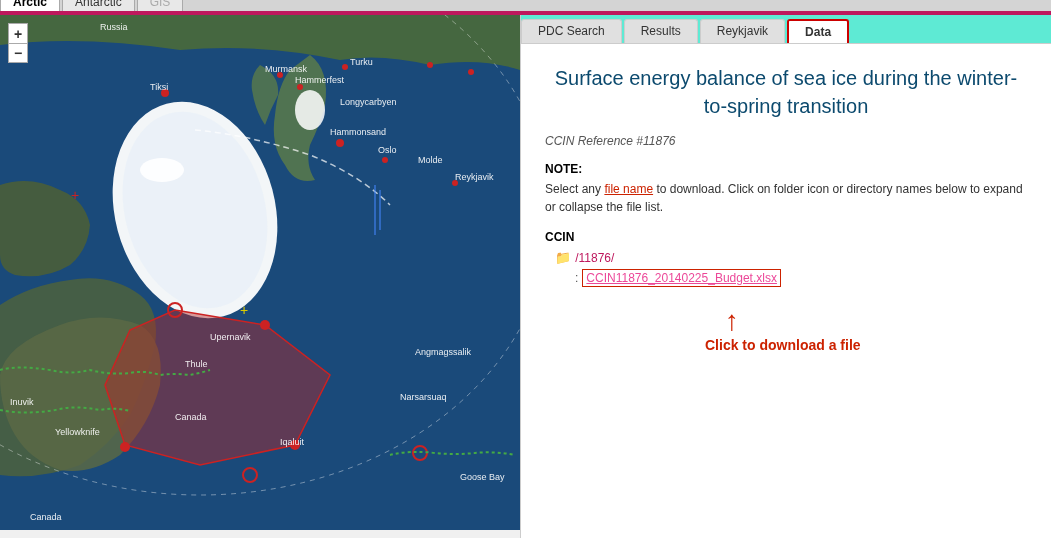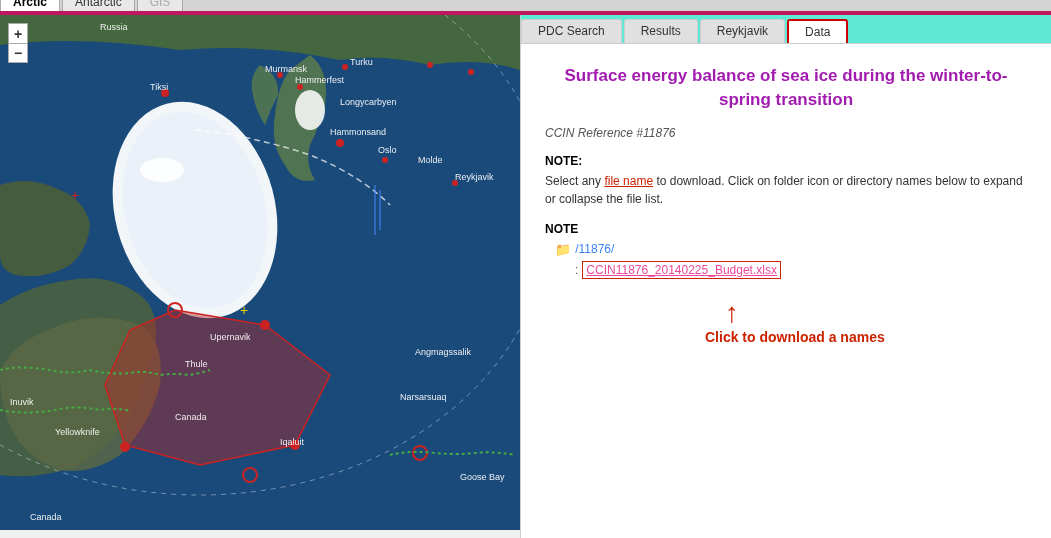--- a/index.html
+++ b/index.html
@@ -117,34 +117,34 @@
       cursor: pointer;
       font-size: 12px;
       margin-right: 2px;
       border-radius: 3px 3px 0 0;
       color: #333;
     }
     .right-tab.active {
       background: white;
       border: 2px solid #cc0000;
       border-bottom: none;
-      font-weight: normal;
+      font-weight: bold;
     }
 
     
     .content-area {
       padding: 20px 24px;
       overflow-y: auto;
       flex: 1;
     }
 
     .page-title {
-      font-size: 17px;
-      font-weight: bold;
-      color: #a21caf;
+      font-size: 20px;
+      font-weight: normal;
+      color: #0c4a6e;
       text-align: center;
       line-height: 1.4;
       margin-bottom: 14px;
     }
 
     .reference {
       font-size: 12px;
       color: #555;
       margin-bottom: 14px;
       font-style: italic;
@@ -199,21 +199,21 @@
       display: flex;
       align-items: center;
       margin-bottom: 4px;
     }
     .folder-icon {
       color: #cc8800;
       margin-right: 4px;
       font-size: 13px;
     }
     .folder-name {
-      color: #3b82f6;
+      color: #be185d;
     }
     .file-row {
       display: flex;
       align-items: center;
       margin-left: 20px;
       margin-bottom: 4px;
     }
     .file-bullet {
       color: #555;
       margin-right: 4px;
@@ -369,34 +369,34 @@
       <div class="reference">CCIN Reference #11876</div>
 
       <div class="note-section">
         <div class="note-label">NOTE:</div>
         <div class="note-text">
           Select any <span class="note-link">file name</span> to download. Click on folder icon or directory names below to expand or collapse the file list.
         </div>
       </div>
 
       <div class="files-section">
-        <div class="files-label">NOTE</div>
+        <div class="files-label">CCIN</div>
 
         <div class="file-tree">
           <div class="folder-row">
             <span class="folder-icon">📁</span>
             <span class="folder-name">/11876/</span>
           </div>
           <div class="file-row">
             <span class="file-bullet">:</span>
             <a class="file-link">CCIN11876_20140225_Budget.xlsx</a>
           </div>
         </div>
 
         <div class="download-hint">
           <div class="arrow-up">↑</div>
-          <div class="hint-text">Click to download a names</div>
+          <div class="hint-text">Click to download a file</div>
         </div>
       </div>
 
     </div>
   </div>
 </div>
 
 </body></html>

